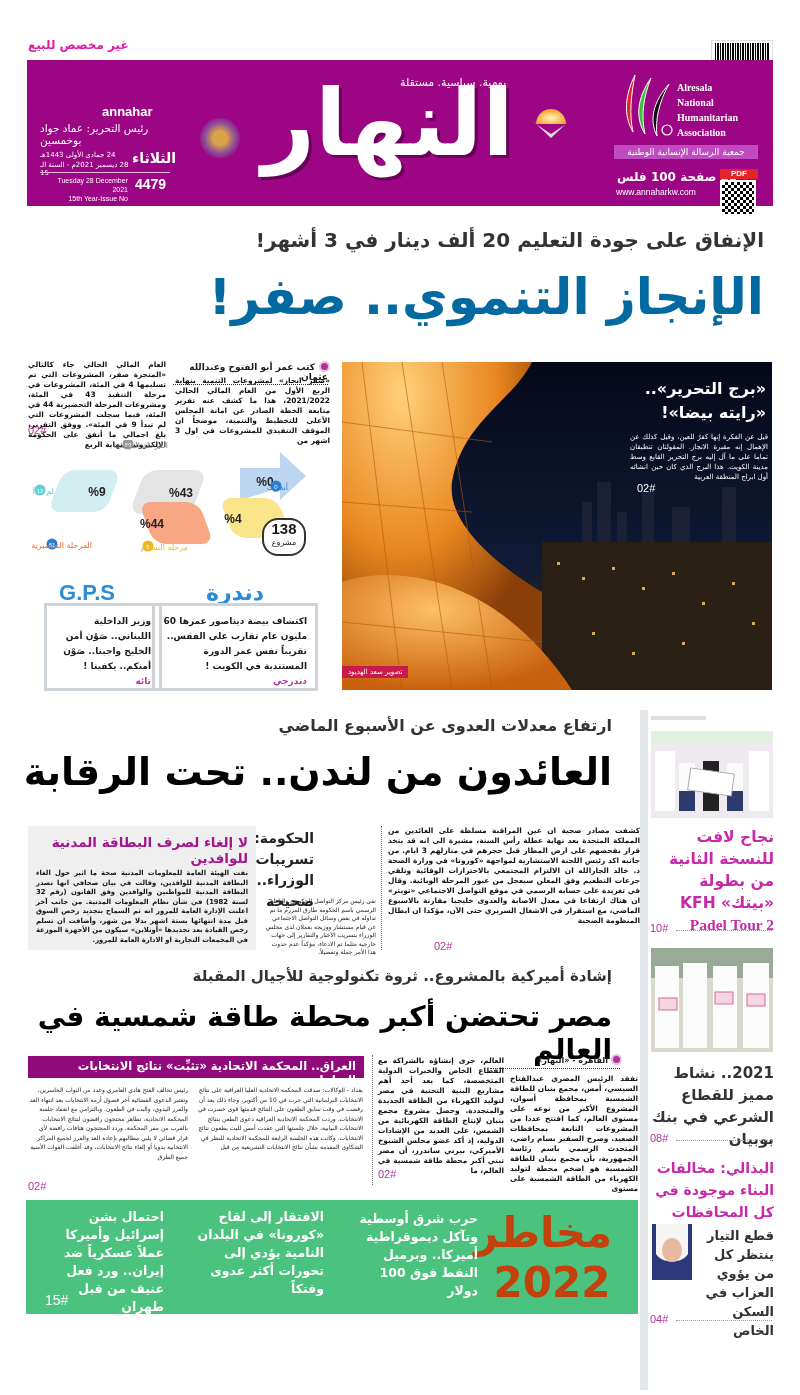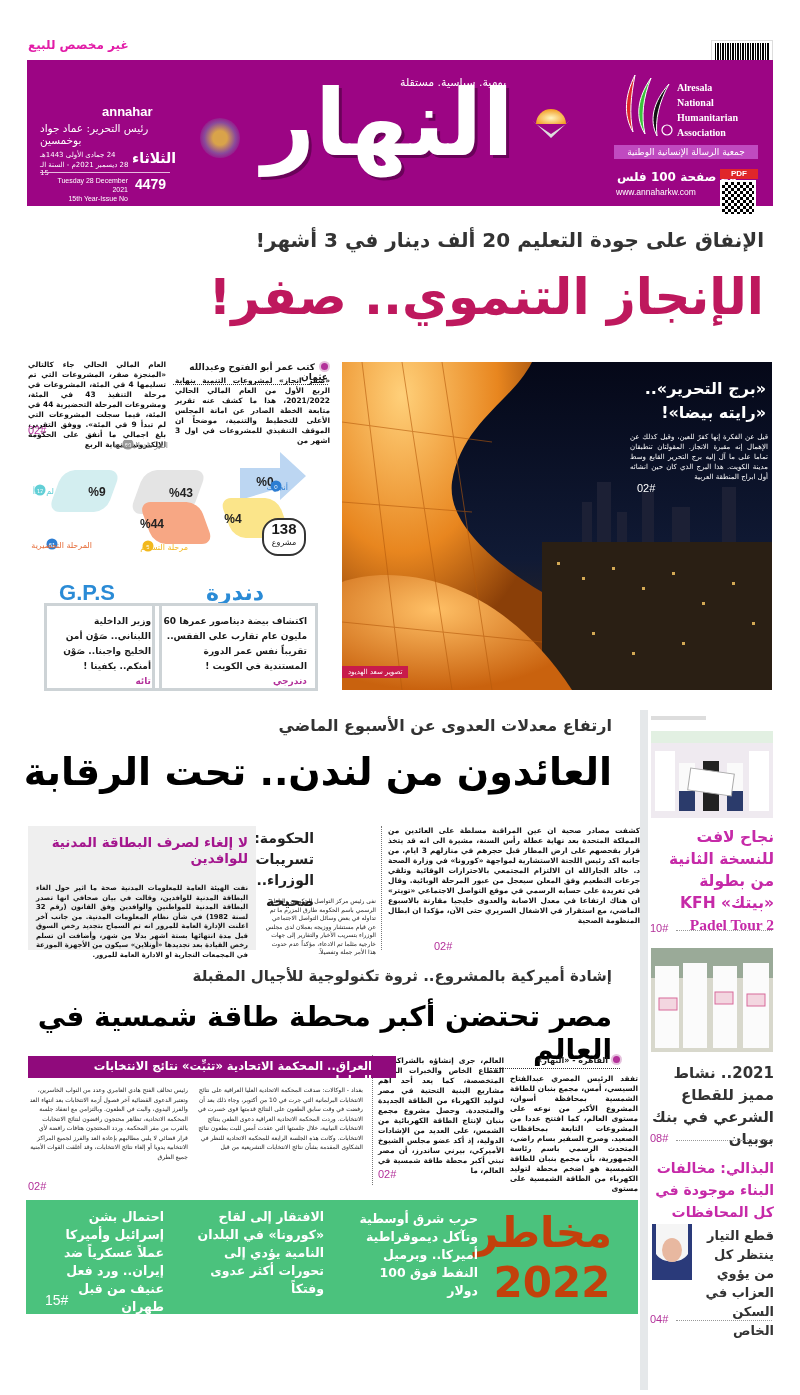--- a/index.html
+++ b/index.html
@@ -29,21 +29,21 @@
 #org-logo{left:617px;top:70px;width:60px;height:70px}
 #org-en{left:677px;top:80px;font-family:"Liberation Serif",serif;font-size:10px;font-weight:bold;color:#fff;direction:ltr;line-height:15px}
 #org-ar{left:614px;top:145px;width:144px;height:14px;background:#c04ac0;color:#fff;font-size:9px;text-align:center;line-height:14px}
 #price{left:617px;top:170px;font-size:12px;color:#fff;font-weight:bold}
 #site{left:616px;top:187px;font-size:8.5px;color:#fff;direction:ltr;font-family:"Liberation Sans",sans-serif}
 #pdf{left:720px;top:169px;width:38px;height:10px;background:#e0262a;color:#fff;font-size:8px;font-weight:bold;text-align:center;line-height:10px;font-family:"Liberation Sans",sans-serif;direction:ltr}
 #qr{left:720px;top:180px;width:36px;height:36px;background:repeating-conic-gradient(#000 0 25%,#fff 0 50%) 0 0/6px 6px;border:2px solid #fff}
 
 
 #lead-kicker{right:36px;top:228px;font-size:20px;font-weight:bold;color:#333}
-#lead-title{right:36px;top:268px;font-size:50px;font-weight:900;color:#be185d;letter-spacing:-1px}
+#lead-title{right:36px;top:268px;font-size:50px;font-weight:900;color:#0369a1;letter-spacing:-1px}
 #byline{right:472px;top:362px;font-size:9px;font-weight:bold;border-bottom:1px dotted #333;padding-bottom:2px;width:155px}
 #byline .dot{display:inline-block;width:7px;height:7px;border-radius:50%;background:#b3319a;margin-left:6px;box-shadow:0 0 0 2px #e5c2dd}
 .body-text{font-size:7.4px;line-height:10px;font-weight:bold;text-align:justify;color:#111}
 #lead-col1{left:175px;top:376px;width:155px}
 #lead-col2{left:28px;top:360px;width:138px}
 #lead-tag{left:28px;top:424px}
 
 
 #infographic{left:28px;top:440px;width:310px;height:120px}
 #total-box{left:262px;top:518px;width:44px;height:38px;border:2px solid #333;border-radius:16px;text-align:center;background:#fff}
@@ -61,32 +61,32 @@
 .box-title{font-size:22px;font-weight:bold;color:#2a8bd6;text-align:center}
 .col-box{border:3px solid #cdd3d6;padding:8px 8px 6px;font-size:9px;font-weight:bold;line-height:15px}
 .col-box .sig{font-size:9px;color:#b3319a;}
 #dandara-title{left:152px;top:580px;width:166px}
 #dandara{left:152px;top:603px;width:166px;height:88px}
 #gps-title{left:28px;top:580px;width:118px;font-family:"Liberation Sans",sans-serif}
 #gps{left:44px;top:603px;width:118px;height:88px}
 #london-kicker{right:188px;top:716px;font-size:16px;font-weight:bold;color:#333}
 #london-title{right:188px;top:750px;font-size:38px;font-weight:900;color:#000}
 #civil-box{left:28px;top:826px;width:228px;height:124px;background:#efefef;padding:8px 8px}
-#civil-title{font-size:13.5px;font-weight:bold;color:#a4168e;text-align:right;margin-bottom:18px}
+#civil-title{font-size:13.5px;font-weight:bold;color:#a4168e;text-align:right;margin-bottom:3px}
 #civil-box .body-text{font-size:6.8px;line-height:9.5px}
 #gov-title{right:486px;top:828px;font-size:14px;font-weight:bold;color:#222;line-height:21px;text-align:right;width:120px}
 #gov-body{left:264px;top:897px;width:112px;font-size:6px;line-height:8.5px;color:#222}
 #vline1{left:381px;top:826px;width:1px;height:124px;border-left:1px dotted #777}
 #london-body{left:388px;top:826px;width:252px}
 #london-tag{left:434px;top:940px}
 
 
 #egypt-kicker{right:188px;top:967px;font-size:15px;font-weight:bold;color:#333}
 #egypt-title{right:188px;top:1000px;font-size:28px;font-weight:900;color:#000}
-#iraq-bar{left:28px;top:1056px;width:368px;height:22px;background:#900a7c;color:#fff;font-size:11.5px;font-weight:bold;text-align:right;padding:3px 24px}
+#iraq-bar{left:28px;top:1056px;width:336px;height:22px;background:#900a7c;color:#fff;font-size:11.5px;font-weight:bold;text-align:right;padding:3px 8px}
 #iraq-col1{left:195px;top:1085px;width:168px;font-size:6px;line-height:9.5px;color:#222}
 #iraq-col2{left:28px;top:1085px;width:160px;font-size:6px;line-height:9.5px;color:#222}
 #iraq-tag{left:28px;top:1180px}
 #vline2{left:372px;top:1055px;width:1px;height:130px;border-left:1px dotted #777}
 #egypt-byline{right:180px;top:1056px;font-size:8px;font-weight:bold;width:130px;border-bottom:1px dotted #333;padding-bottom:3px}
 #egypt-byline .dot{display:inline-block;width:7px;height:7px;border-radius:50%;background:#b3319a;margin-left:5px;box-shadow:0 0 0 2px #e5c2dd}
 #egypt-col1{left:510px;top:1074px;width:128px}
 #egypt-col2{left:378px;top:1056px;width:126px}
 #egypt-tag{left:378px;top:1168px}
 

